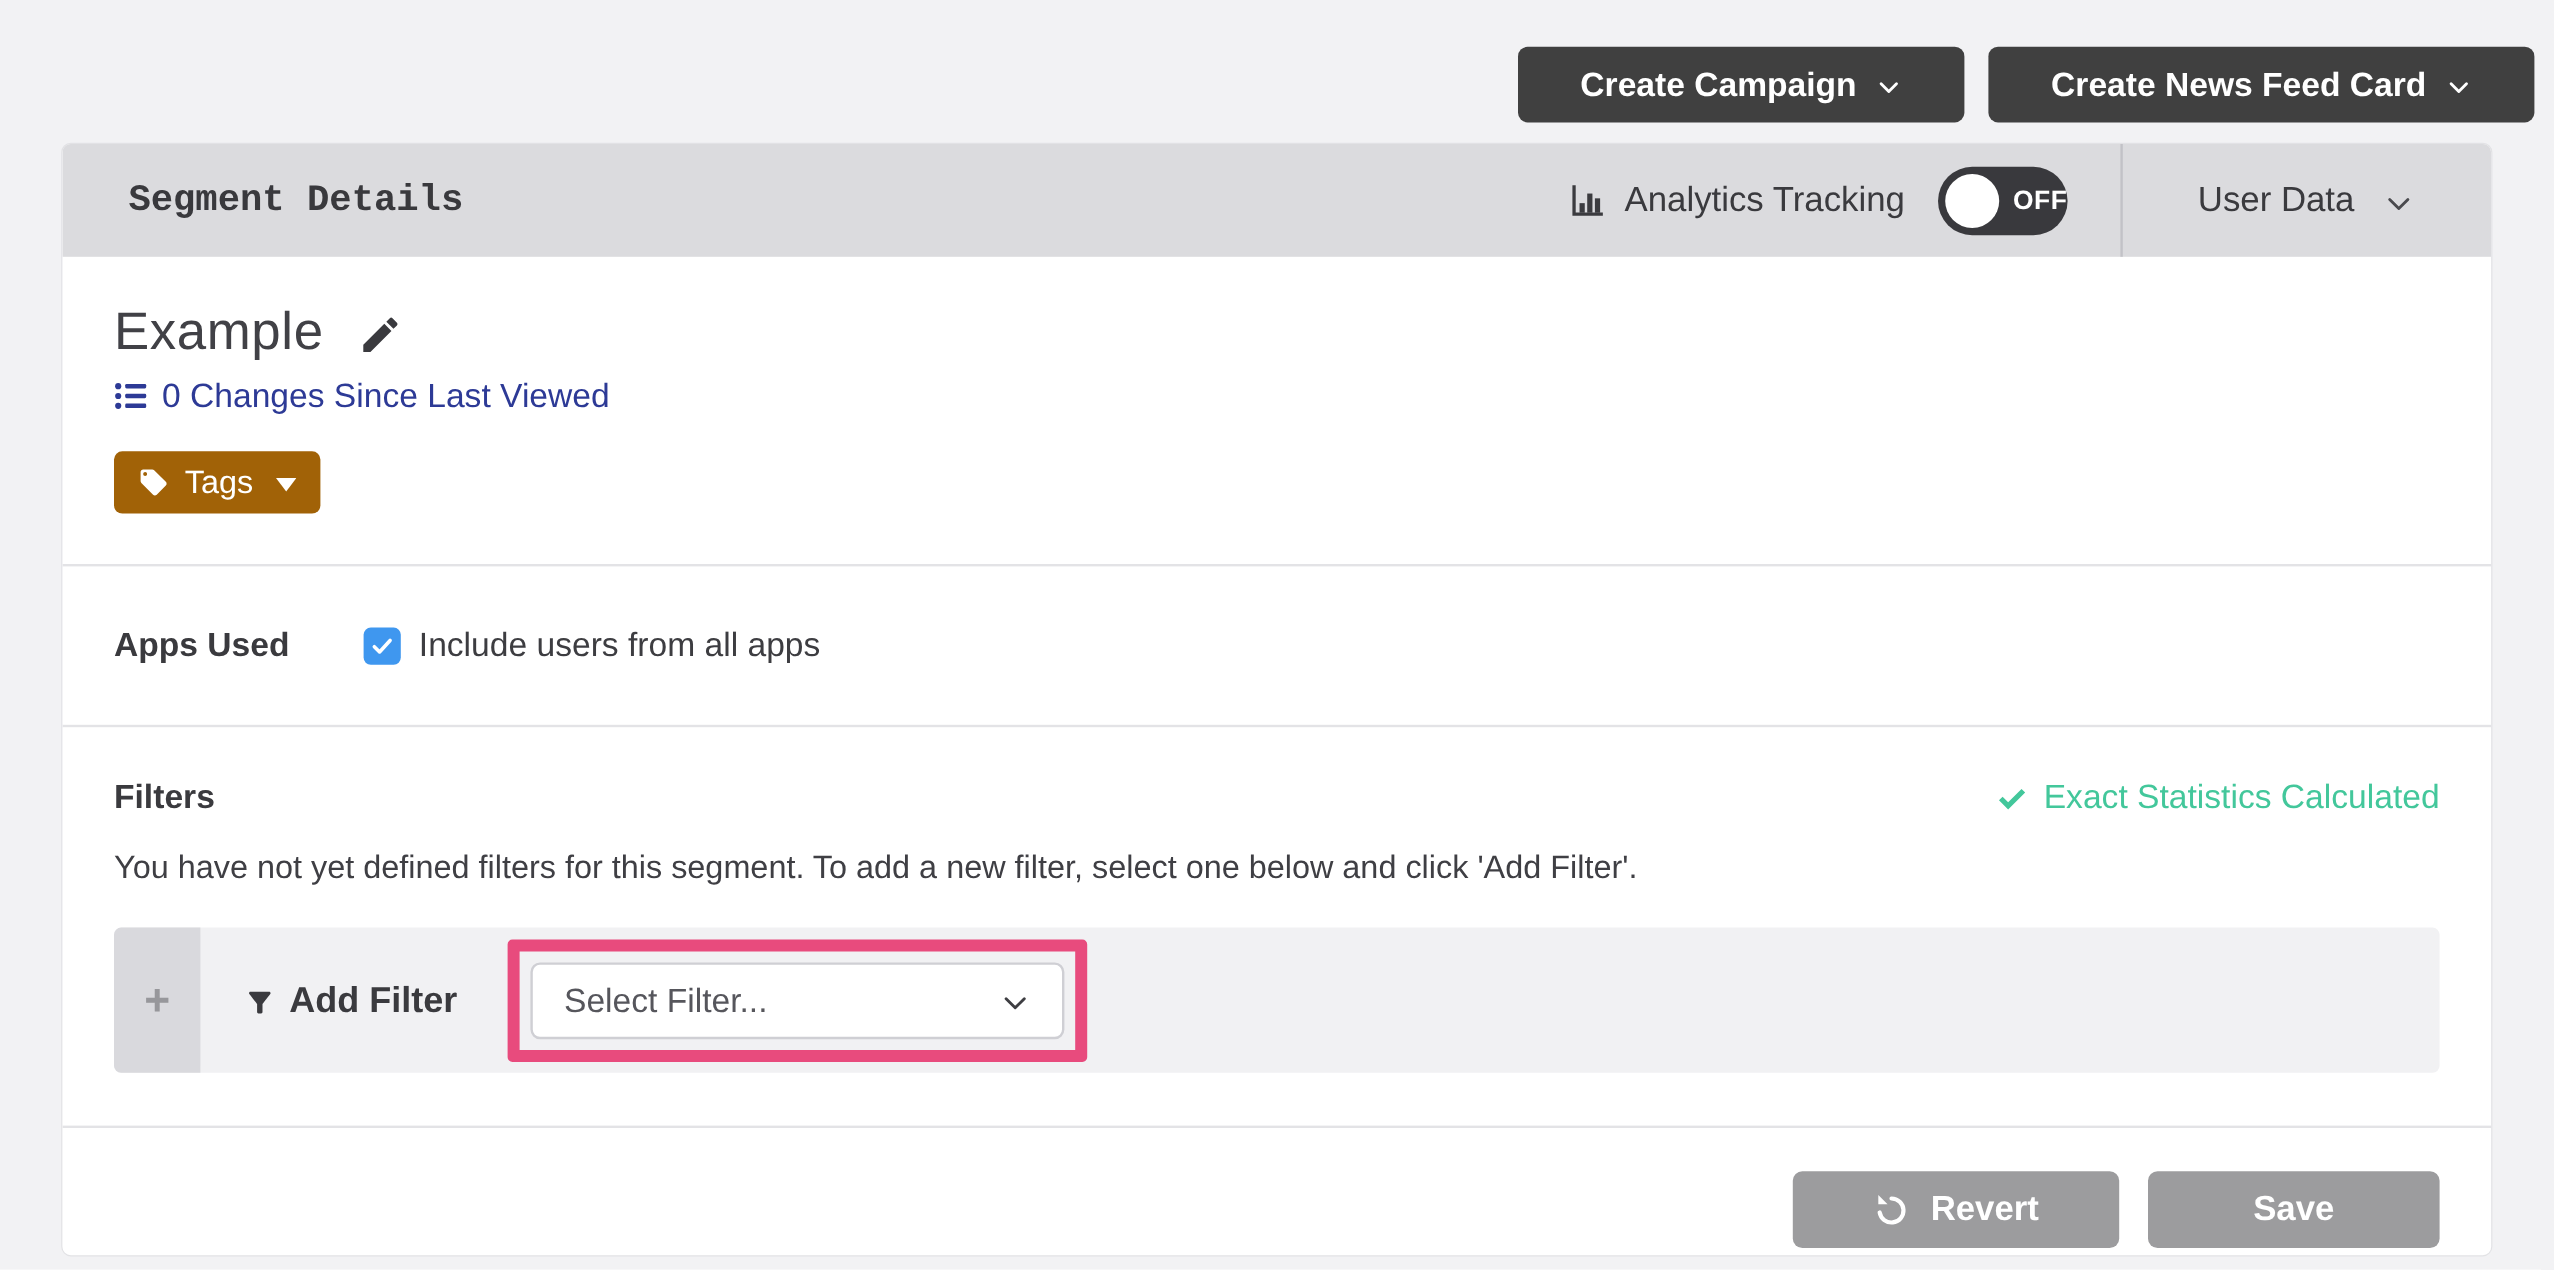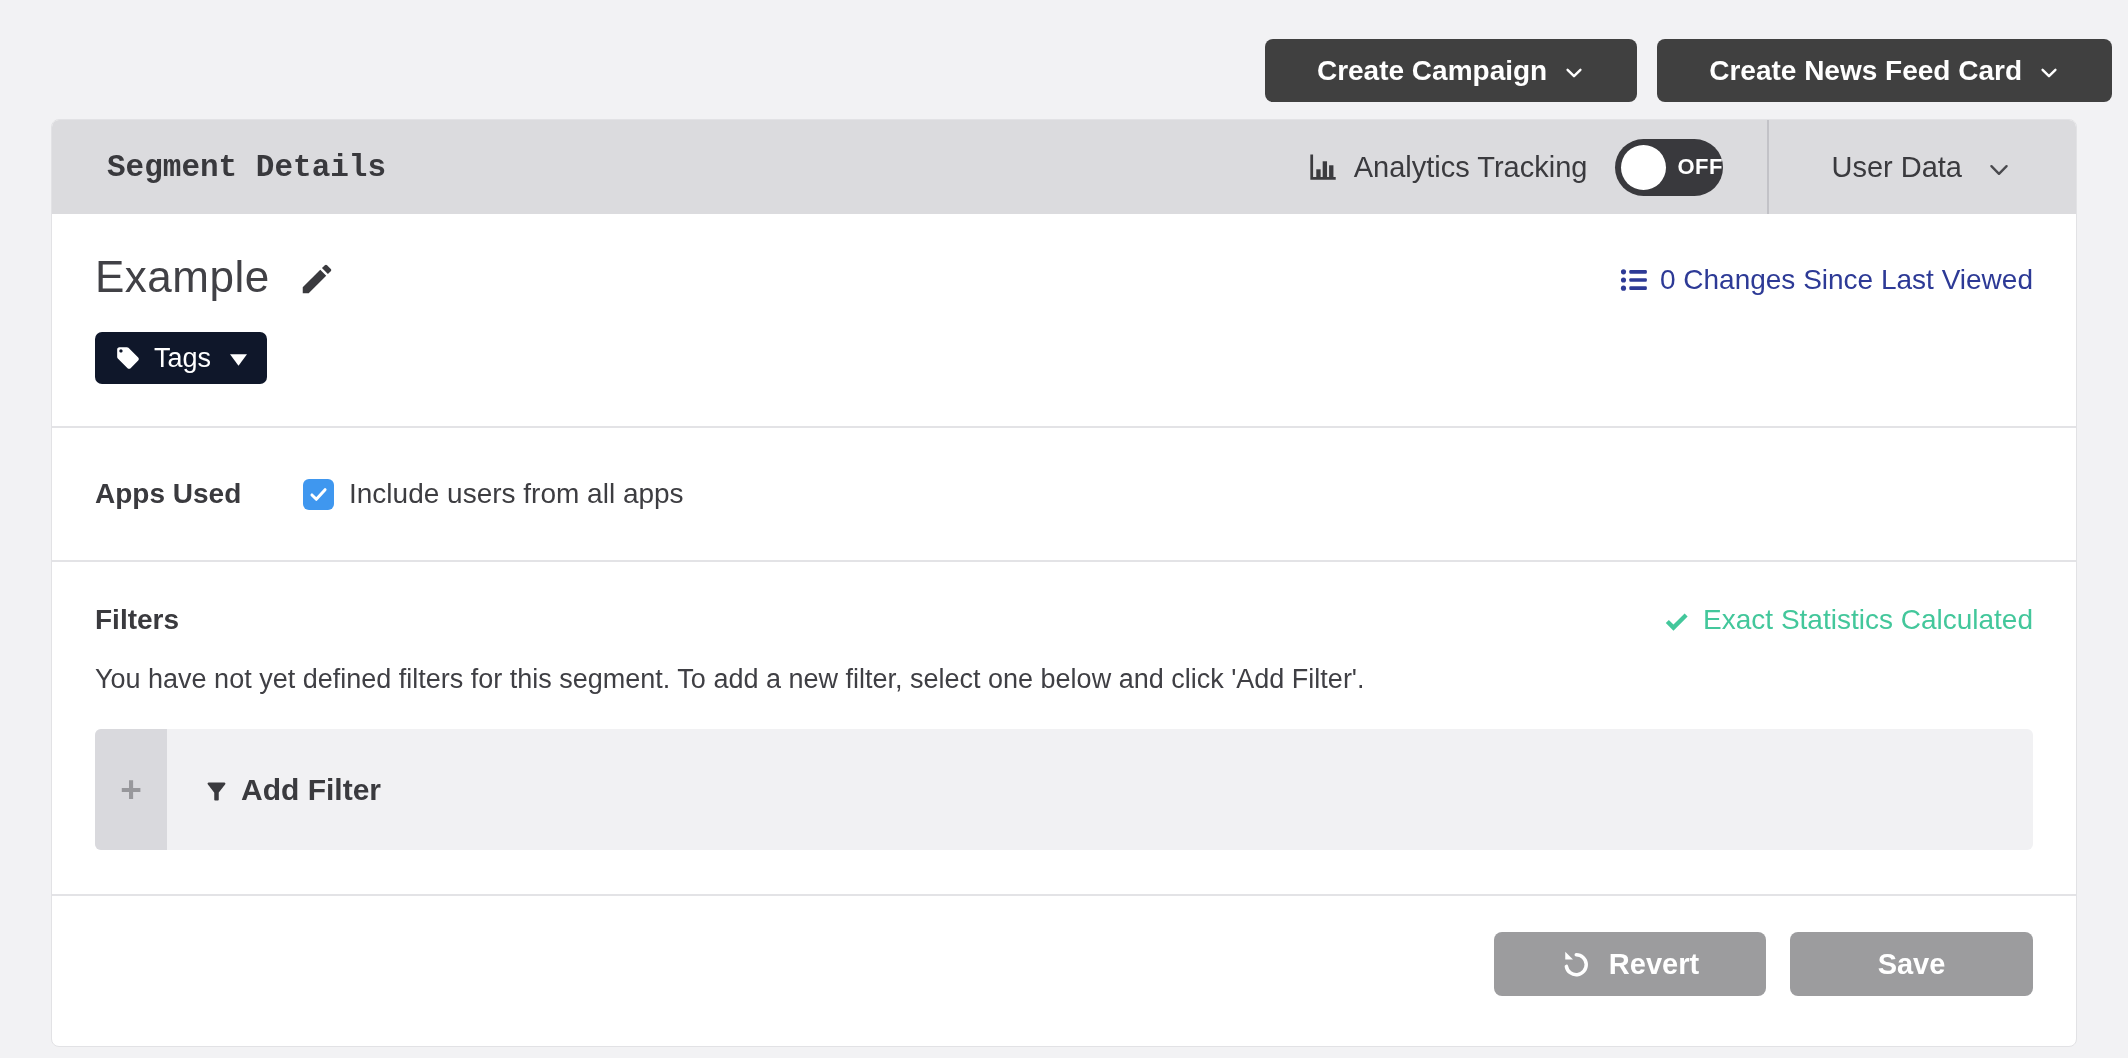--- a/index.html
+++ b/index.html
@@ -59,33 +59,33 @@
     display: flex; align-items: center; gap: 24px;
     padding: 0 64px 0 62px; height: 100%; cursor: pointer;
   }
   .user-data-label { font-size: 29px; color: #3a3a3e; }
   .chev-dark { width: 26px; height: 26px; color: #4a4a4e; margin-top: 6px; }
 
   
   .section { padding-left: 43px; padding-right: 43px; }
   .sec-divider { border-bottom: 2px solid #e3e3e6; }
   .segment-section { padding-top: 38px; padding-bottom: 42px; }
-  .segment-head { display: flex; justify-content: space-between; align-items: flex-start; }
+  .segment-head { display: flex; justify-content: space-between; align-items: flex-start; flex-direction: column; }
   .segment-name-row { display: flex; align-items: center; gap: 28px; }
   .segment-name { font-size: 44px; font-weight: 300; color: #414146; letter-spacing: 0.5px; }
   .pencil { width: 38px; height: 38px; cursor: pointer; margin-top: 4px; }
   .changes-link {
     display: flex; align-items: center; gap: 12px;
     color: #2d3a96; font-size: 28px; font-weight: 500;
     margin-top: 12px; cursor: pointer; text-decoration: none;
   }
   .changes-link svg { width: 28px; height: 28px; }
   .tags-btn {
     margin-top: 30px;
-    background: #0f172a; color: #fff;
+    background: #a16207; color: #fff;
     height: 52px; border-radius: 7px;
     display: inline-flex; align-items: center; gap: 13px;
     padding: 0 20px;
     font-size: 27px; font-weight: 500;
     border: none; cursor: pointer;
   }
   .tags-btn svg.tag { width: 26px; height: 26px; }
   .tags-btn svg.tri { width: 17px; height: 12px; margin-left: 6px; margin-top: 4px; }
 
   
@@ -258,20 +258,28 @@
     <div class="filter-row">
       <div class="plus-cell">
         <span>+</span>
       </div>
       <div class="add-filter">
         <svg viewBox="0 0 24 24" fill="#3a3a3e">
           <path d="M4.25 5.61C6.27 8.2 10 13 10 13v6c0 .55.45 1 1 1h2c.55 0 1-.45 1-1v-6s3.73-4.8 5.75-7.39c.51-.66.04-1.61-.8-1.61H5.04c-.83 0-1.3.95-.79 1.61z"></path>
         </svg>
         <span>Add Filter</span>
       </div>
+      <div class="annotation-box">
+        <div class="select-filter">
+          <span class="select-filter-text">Select Filter...</span>
+          <svg class="chev" viewBox="0 0 24 24" fill="none" stroke="currentColor" stroke-width="2.2" stroke-linecap="round" stroke-linejoin="round">
+              <path d="M5 8.5l7 7 7-7"></path>
+            </svg>
+        </div>
+      </div>
     </div>
   </div>
 
   <div class="footer-section">
     <button class="btn-gray btn-revert">
       <svg viewBox="0 0 24 24" fill="none">
         <path d="M12.2 4.6a8 8 0 1 1-7.9 9.3" stroke="#fff" stroke-width="2.8" stroke-linecap="round"></path>
         <path d="M3.4 2.2v6.2h6.2z" fill="#fff"></path>
       </svg>
       <span>Revert</span>

